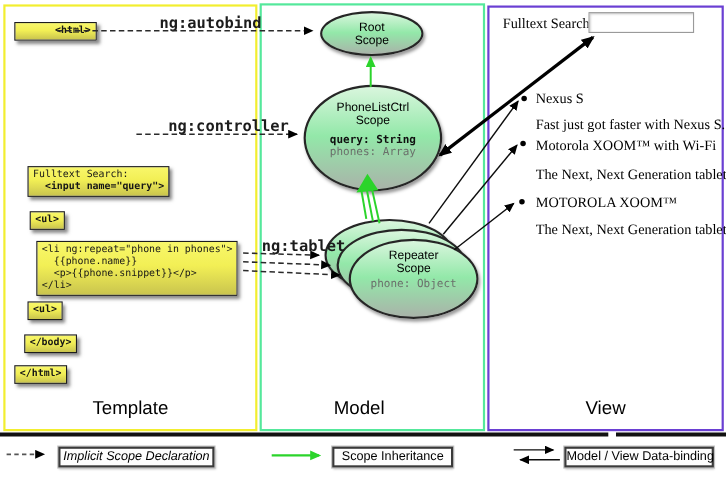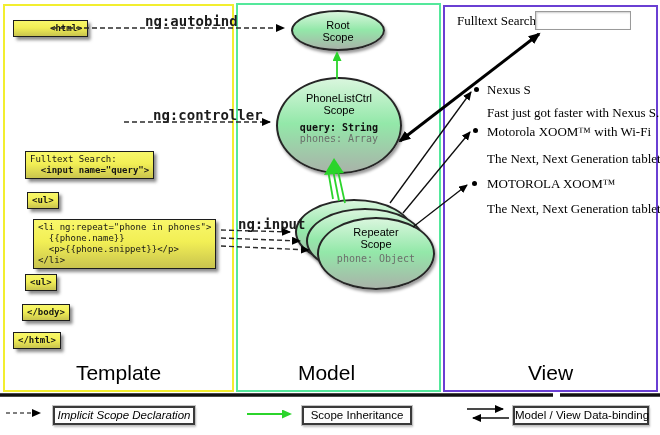--- a/index.html
+++ b/index.html
@@ -3,21 +3,21 @@
 <meta charset="utf-8">
 <style>
   html,body{margin:0;padding:0;background:#fff;}
   #stage{position:relative;width:660px;height:435px;background:#fff;overflow:hidden;
          font-family:"Liberation Sans",sans-serif;}
   
   .col{position:absolute;background:#fff;}
   .col-template{left:3px;top:4px;width:227px;height:384px;border:2px solid var(--template-border,#f2ee2f);}
   .col-model{left:236px;top:3px;width:201px;height:385px;border:2px solid var(--model-border,#54e89b);}
   .col-view{left:443px;top:5px;width:211px;height:383px;border:2px solid var(--view-border,#6a3fd3);}
-  .col-label{position:absolute;top:361px;font-size:21px;color:#000;text-align:center;}
+  .col-label{position:absolute;top:361px;font-size:17px;color:#000;text-align:center;}
   .cl-t{left:3px;width:231px;} .cl-m{left:236px;width:181px;} .cl-v{left:443px;width:215px;}
   
   .ybox{position:absolute;z-index:3;
         background:linear-gradient(180deg,#f8f76a 0%,var(--code-box-yellow,#f2ef55) 45%,#c9c44e 100%);
         border:1.5px solid #1d1d1d;box-shadow:2.5px 3px 3px rgba(40,40,40,.55);
         font-family:"DejaVu Sans Mono",monospace;font-size:9px;line-height:11px;color:#161616;
         white-space:pre;padding:2px 4px;}
   .ybold{font-weight:bold;}
   .arrow-label{position:absolute;z-index:4;font-family:"DejaVu Sans Mono",monospace;
         font-size:14px;font-weight:bold;color:#1c1c1c;white-space:nowrap;}
@@ -72,21 +72,21 @@
   <div class="ybox" style="left:33px;top:219px;">&lt;li ng:repeat="phone in phones"&gt;
   {{phone.name}}
   &lt;p&gt;{{phone.snippet}}&lt;/p&gt;
 &lt;/li&gt;</div>
   <div class="ybox ybold" style="left:25px;top:274px;">&lt;ul&gt;</div>
   <div class="ybox ybold" style="left:22px;top:304px;">&lt;/body&gt;</div>
   <div class="ybox ybold" style="left:13px;top:332px;">&lt;/html&gt;</div>
 
   <div class="arrow-label" style="left:145px;top:13px;">ng:autobind</div>
   <div class="arrow-label" style="left:137px;top:107px;padding-left:16px;">ng:controller</div>
-  <div class="arrow-label" style="left:238px;top:216px;">ng:input</div>
+  <div class="arrow-label" style="left:238px;top:216px;">ng:tablet</div>
 
   <div class="ellipse" style="left:291px;top:10px;width:90px;height:37px;padding-top:0;justify-content:center;">
     <div class="title">Root
 Scope</div>
   </div>
 
   <div class="ellipse" style="left:276px;top:77px;width:122px;height:80px;padding-top:13px;">
     <div class="title">PhoneListCtrl
 Scope</div>
     <div class="mono mono-bold" style="margin-top:6px;">query: String</div>

